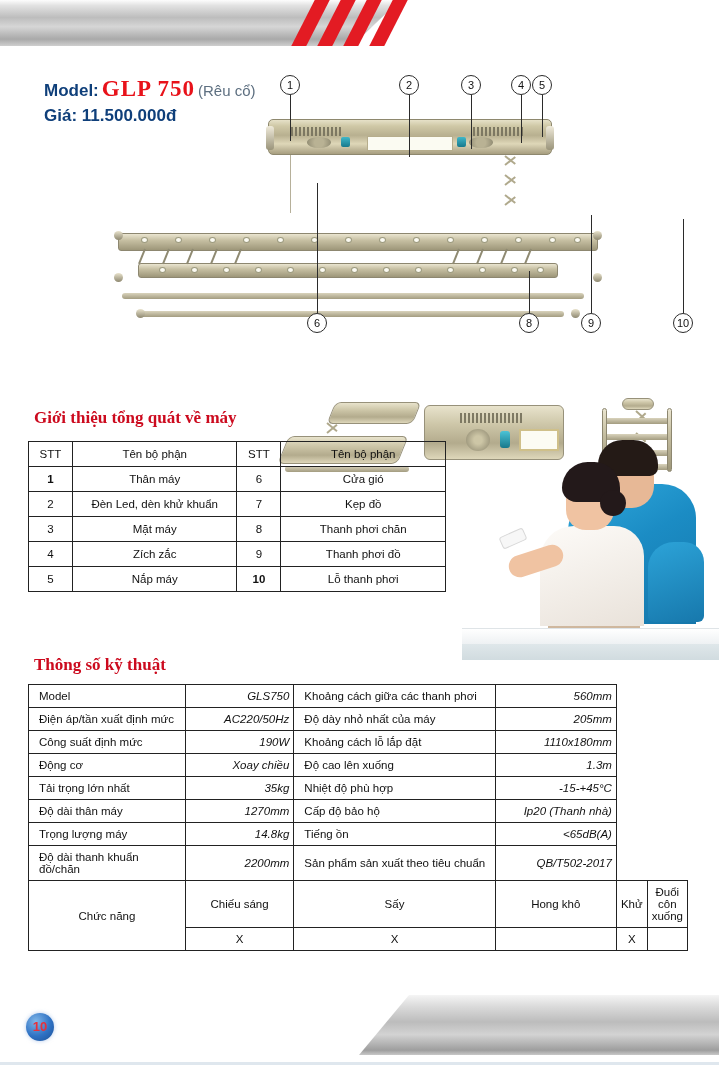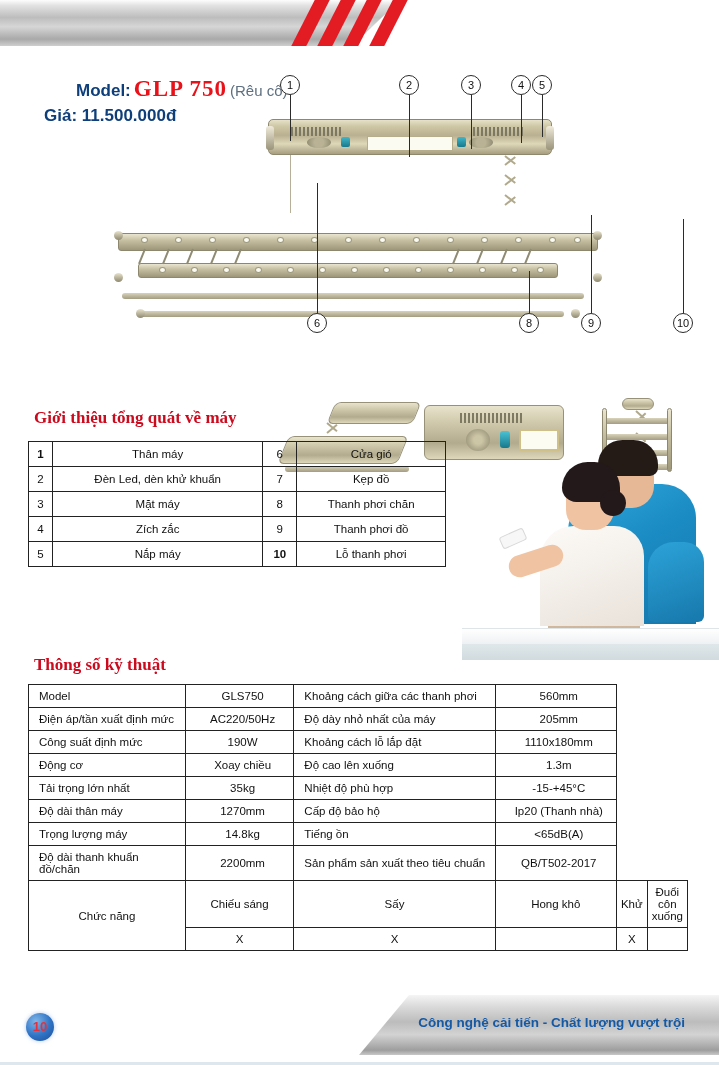--- a/index.html
+++ b/index.html
@@ -24,21 +24,21 @@
     transform:skewX(-27deg);
   }
   .hdr-title {
     position:absolute; right:14px; top:24px;
     font-size:21px; color:#1a6f94; letter-spacing:.3px;
     white-space:nowrap;
   }
 
   
   .model-line { position:absolute; left:44px; top:76px; white-space:nowrap; }
-  .model-lbl { font-size:17px; font-weight:bold; color:#0f3f7a;margin-left:32px; }
+  .model-lbl { font-size:17px; font-weight:bold; color:#0f3f7a; }
   .model-val {
     font-size:23px; font-weight:bold; color:#e8121a;
     font-family:"Liberation Serif", serif; letter-spacing:1px; margin:0 3px;
   }
   .model-sub { font-size:15px; color:#5d6f80; }
   .price-line {
     position:absolute; left:44px; top:106px;
     font-size:17px; font-weight:bold; color:#0f3f7a; white-space:nowrap;
   }
 
@@ -219,21 +219,21 @@
   }
   #parts-table { left:28px; top:441px; width:418px; }
   #parts-table td { height:25px; }
   #parts-table .c-stt { width:44px; }
   #parts-table .c-name { width:165px; }
   #parts-table .bold { font-weight:bold; }
 
   #specs-table { left:28px; top:684px; width:660px; }
   #specs-table td { height:21px; }
   #specs-table .lbl { text-align:left; padding-left:10px; }
-  #specs-table .val { text-align:center; padding-left:10px; }
+  #specs-table .val { text-align:right; padding-left:10px;font-style:italic; }
   #specs-table .c1 { width:180px;margin-left:21px; }
   #specs-table .c2 { width:115px; }
   #specs-table .c3 { width:235px; }
   #specs-table .c4 { width:130px; }
 
   
   .footer { position:absolute; left:0; bottom:0; width:719px; height:72px; }
   .foot-gray {
     position:absolute; right:0; top:2px; width:360px; height:60px;
     background:linear-gradient(180deg,#f5f5f5 0%,#dcdcdc 18%,#bcbcbc 45%,#d3d3d3 66%,#9e9e9e 92%,#c8c8c8 100%);
@@ -437,20 +437,26 @@
   <div class="c-wom-hair"></div>
   <div class="c-wom-bun"></div>
   <div class="c-rail"></div>
   <div class="c-rail2"></div>
 </div>
 
 <div class="sec-title" id="parts-title">Giới thiệu tổng quát về máy</div>
 
 <table class="tbl" id="parts-table">
   <tbody>
+      <tr>
+    <td class="c-stt">STT</td>
+    <td class="c-name">Tên bộ phận</td>
+    <td class="c-stt">STT</td>
+    <td class="c-name">Tên bộ phận</td>
+  </tr>
   <tr>
     <td class="bold">1</td>
     <td>Thân máy</td>
     <td>6</td>
     <td>Cửa gió</td>
   </tr>
   <tr>
     <td>2</td>
     <td>Đèn Led, dèn khử khuẩn</td>
     <td>7</td>
@@ -542,18 +548,17 @@
     <td>X</td>
     <td></td>
     <td>X</td>
     <td></td>
   </tr>
 </tbody>
   </table>
 
 <div class="footer">
   <div class="foot-gray"></div>
-  <div class="foot-text">Công nghệ cải tiến - Chất lượng vượt trội</div>
   <div class="page-badge">
     <span>10</span>
   </div>
   <div class="foot-rule"></div>
 </div>
 
 </body></html>

